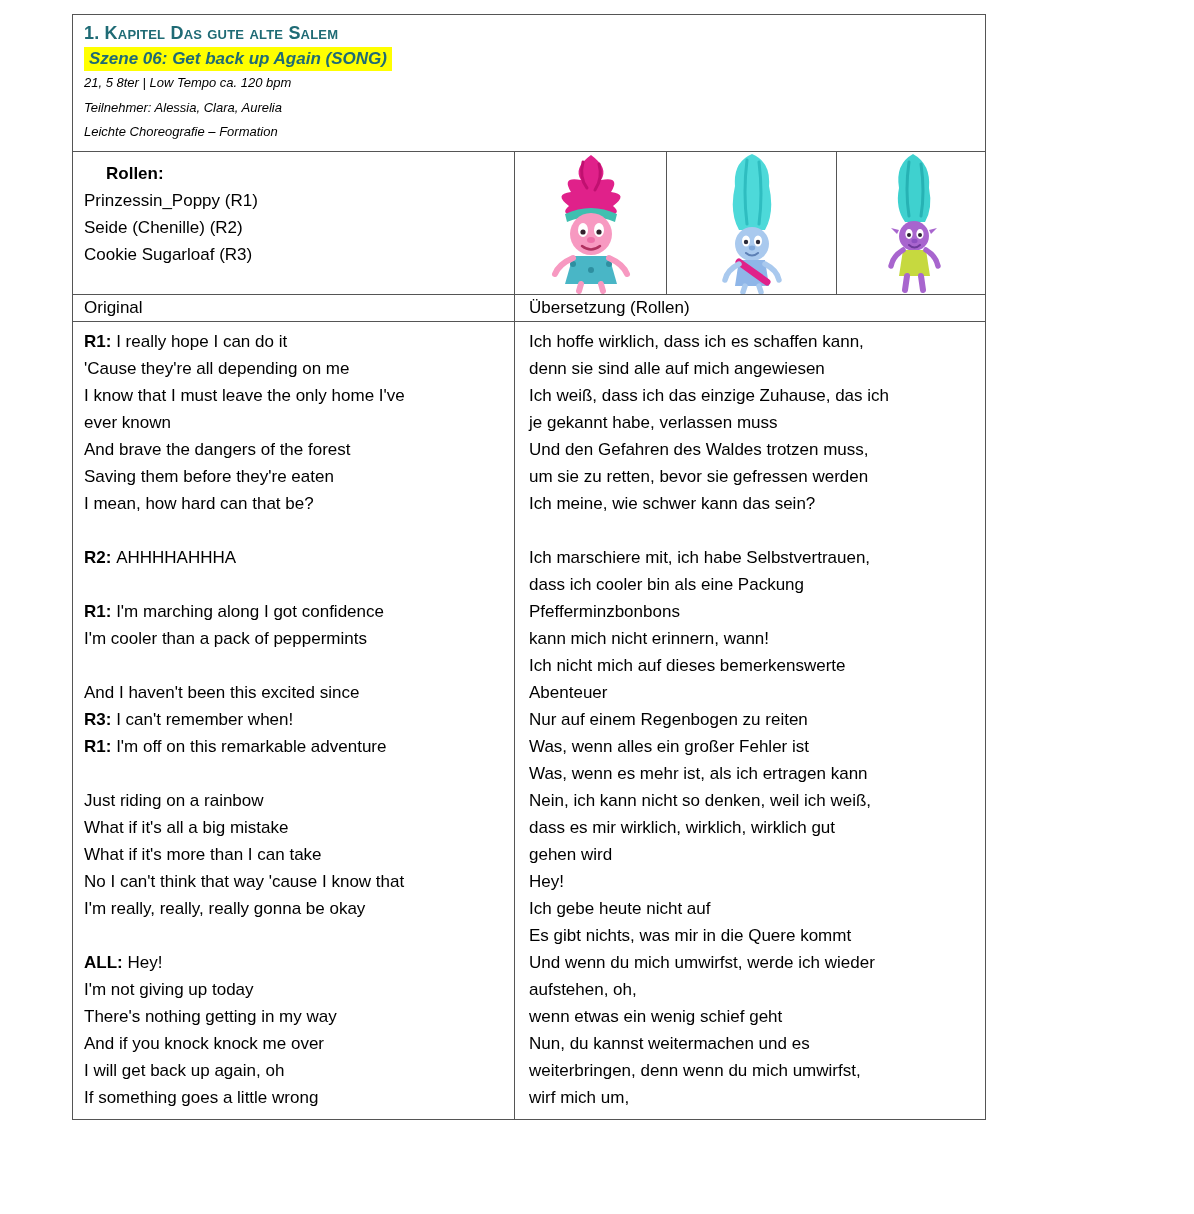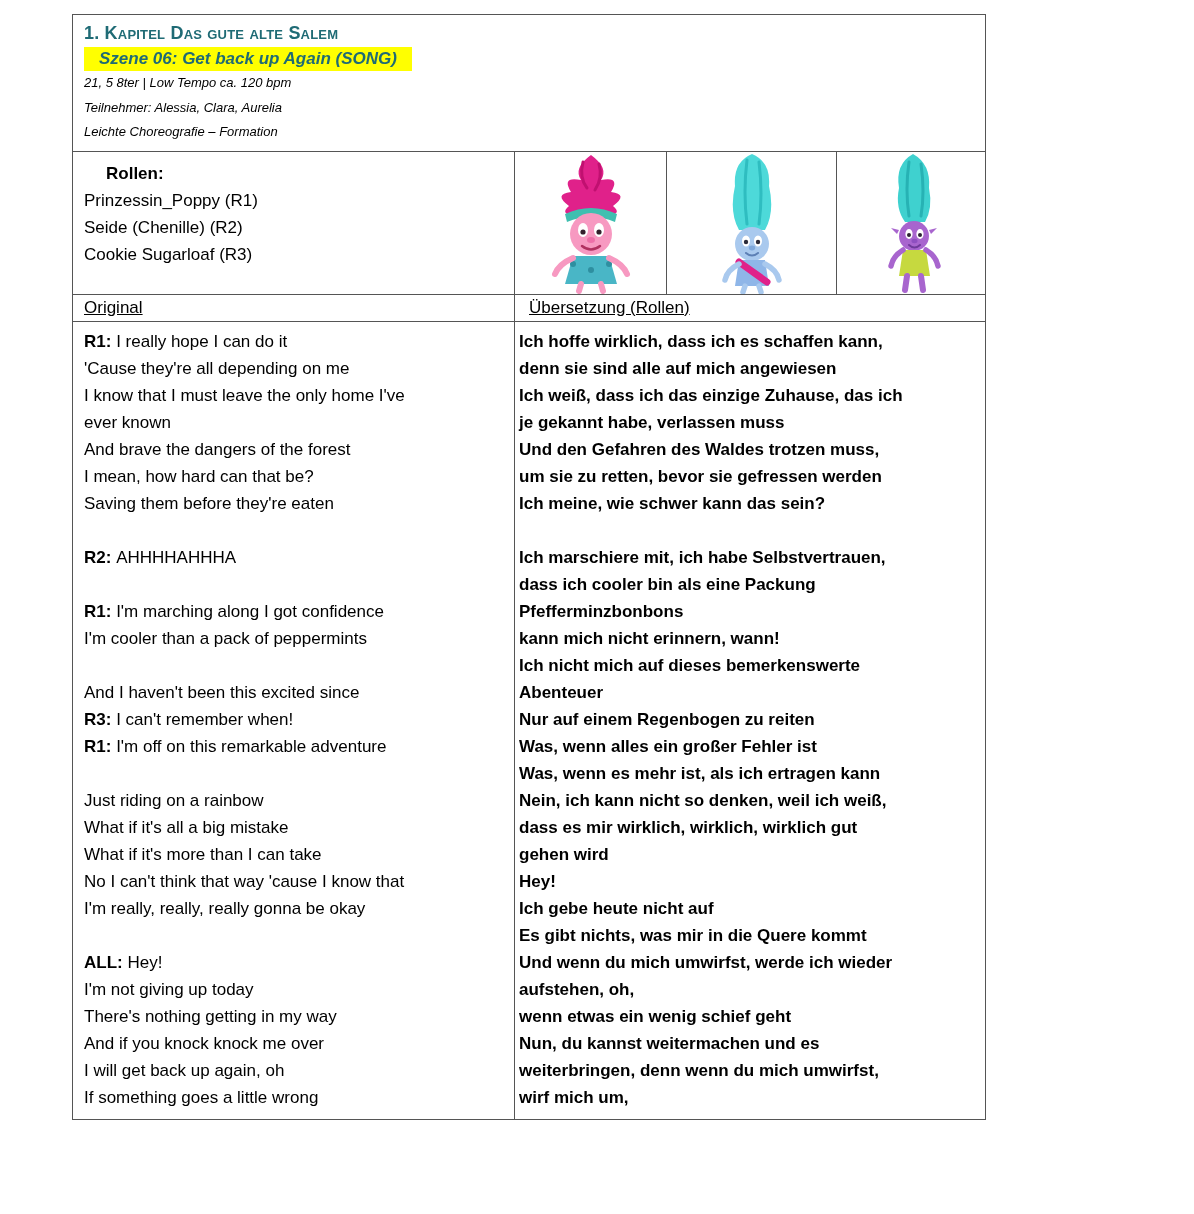--- a/index.html
+++ b/index.html
@@ -29,43 +29,43 @@
   .header-cell { width: 100%; padding: 5px 11px 6px 11px; }
   .chapter {
     color: var(--accent-teal); font-weight: bold;
     font-variant: small-caps; font-size: 18px; line-height: 26px;
     letter-spacing: .2px;
   }
   .scene-wrap { line-height: 25px; }
   .scene {
     display: inline-block; background: var(--highlight-yellow);
     color: var(--accent-teal); font-weight: bold; font-style: italic;
-    font-size: 17px; line-height: 24px; padding: 0 15px;
+    font-size: 17px; line-height: 24px; padding: 0 5px;
   }
   .hline { font-size: 13px; line-height: 24.5px; font-style: italic; }
 
   
   .roles-cell { width: 441px; padding: 8px 11px; }
   .roles-label { font-weight: bold; font-size: 17px; line-height: 27px; margin-left: 22px; }
   .roles-cell .line { font-size: 17px; line-height: 27px; min-height: 27px; }
   .img-cell { display: flex; align-items: center; justify-content: center; background: #fff; }
   .img-cell-1 { width: 152px; }
   .img-cell-2 { width: 170px; }
   .img-cell-3 { flex: 1; }
   .img-cell svg { display: block; }
 
   
-  .colhead-cell { font-size: 17px; line-height: 26px; padding: 0 11px; text-decoration: underline; }
+  .colhead-cell { font-size: 17px; line-height: 26px; padding: 0 11px; }
   .colhead-left { width: 441px; }
   .colhead-right { flex: 1; padding-left: 14px; }
 
   
   .lyrics-cell { padding: 6px 11px 8px 11px; }
   .lyrics-left { width: 441px; }
-  .lyrics-right { flex: 1; padding-left: 4px; font-weight: bold; }
+  .lyrics-right { flex: 1; padding-left: 14px; }
   .line { font-size: 17px; line-height: 27px; min-height: 27px; }
   .line b { font-weight: bold; }
 </style>
 </head>
 <body>
 
 <div class="page">
   <div class="doc">
 
     <div class="row">
@@ -160,22 +160,22 @@
       <div class="cell colhead-cell colhead-right">Übersetzung (Rollen)</div>
     </div>
 
     <div class="row">
       <div class="cell lyrics-cell lyrics-left">
           <div class="line"><b>R1: </b>I really hope I can do it</div>
           <div class="line">'Cause they're all depending on me</div>
           <div class="line">I know that I must leave the only home I've</div>
           <div class="line">ever known</div>
           <div class="line">And brave the dangers of the forest</div>
+          <div class="line">Saving them before they're eaten</div>
           <div class="line">I mean, how hard can that be?</div>
-          <div class="line">Saving them before they're eaten</div>
           <div class="line"></div>
           <div class="line"><b>R2: </b>AHHHHAHHHA</div>
           <div class="line"></div>
           <div class="line"><b>R1: </b>I'm marching along I got confidence</div>
           <div class="line">I'm cooler than a pack of peppermints</div>
           <div class="line"></div>
           <div class="line">And I haven't been this excited since</div>
           <div class="line"><b>R3: </b>I can't remember when!</div>
           <div class="line"><b>R1: </b>I'm off on this remarkable adventure</div>
           <div class="line"></div>

